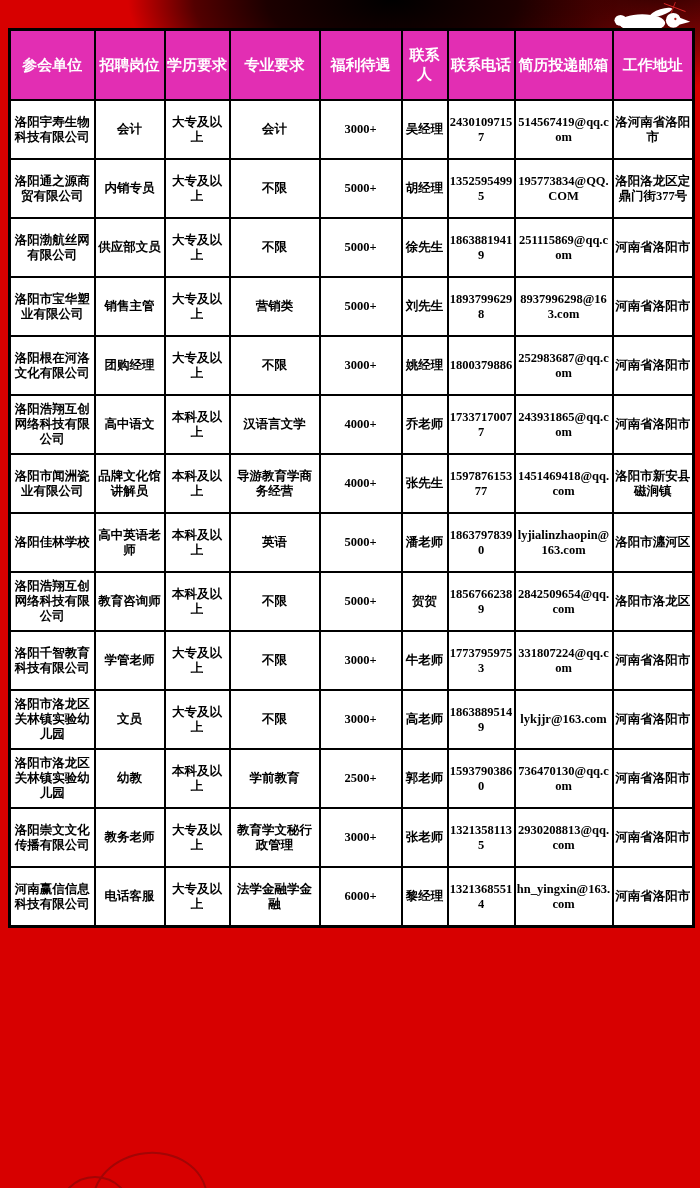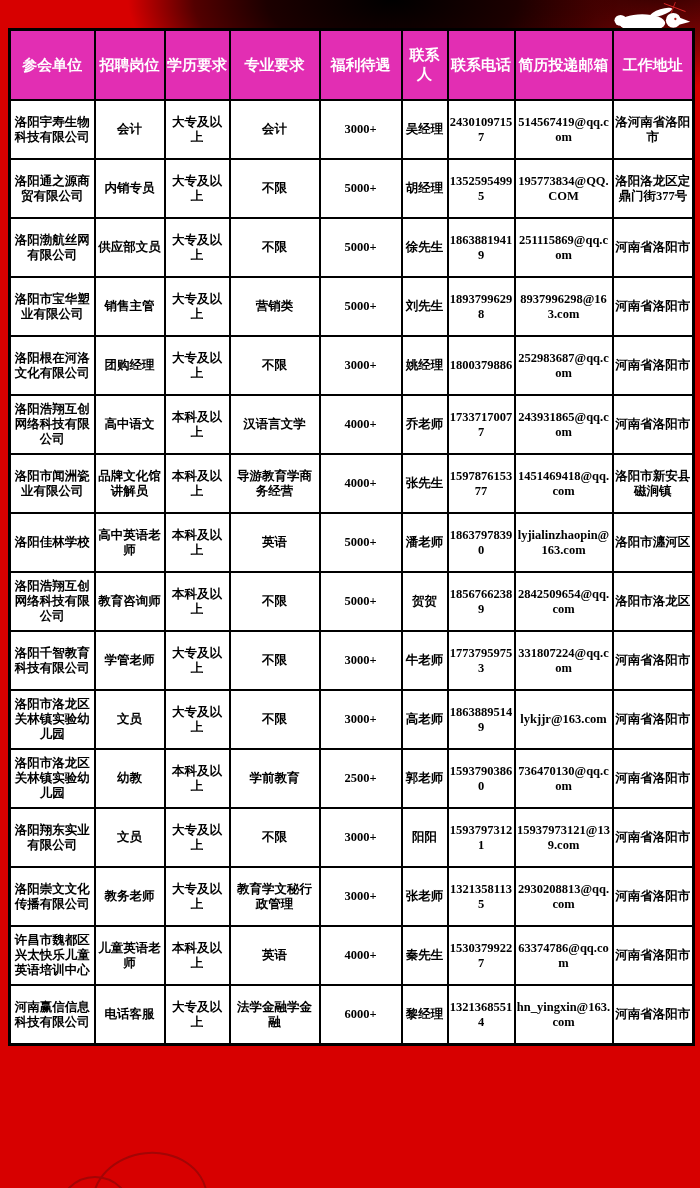--- a/index.html
+++ b/index.html
@@ -213,50 +213,28 @@
         <td>幼教</td>
         <td>本科及以上</td>
         <td>学前教育</td>
         <td>2500+</td>
         <td>郭老师</td>
         <td>15937903860</td>
         <td>736470130@qq.com</td>
         <td>河南省洛阳市</td>
       </tr>
       <tr>
-        <td>洛阳翔东实业有限公司</td>
-        <td>文员</td>
-        <td>大专及以上</td>
-        <td>不限</td>
-        <td>3000+</td>
-        <td>阳阳</td>
-        <td>15937973121</td>
-        <td>15937973121@139.com</td>
-        <td>河南省洛阳市</td>
-      </tr>
-      <tr>
         <td>洛阳崇文文化传播有限公司</td>
         <td>教务老师</td>
         <td>大专及以上</td>
         <td>教育学文秘行政管理</td>
         <td>3000+</td>
         <td>张老师</td>
         <td>13213581135</td>
         <td>2930208813@qq.com</td>
-        <td>河南省洛阳市</td>
-      </tr>
-      <tr>
-        <td>许昌市魏都区兴太快乐儿童英语培训中心</td>
-        <td>儿童英语老师</td>
-        <td>本科及以上</td>
-        <td>英语</td>
-        <td>4000+</td>
-        <td>秦先生</td>
-        <td>15303799227</td>
-        <td>63374786@qq.com</td>
         <td>河南省洛阳市</td>
       </tr>
       <tr>
         <td>河南赢信信息科技有限公司</td>
         <td>电话客服</td>
         <td>大专及以上</td>
         <td>法学金融学金融</td>
         <td>6000+</td>
         <td>黎经理</td>
         <td>13213685514</td>

